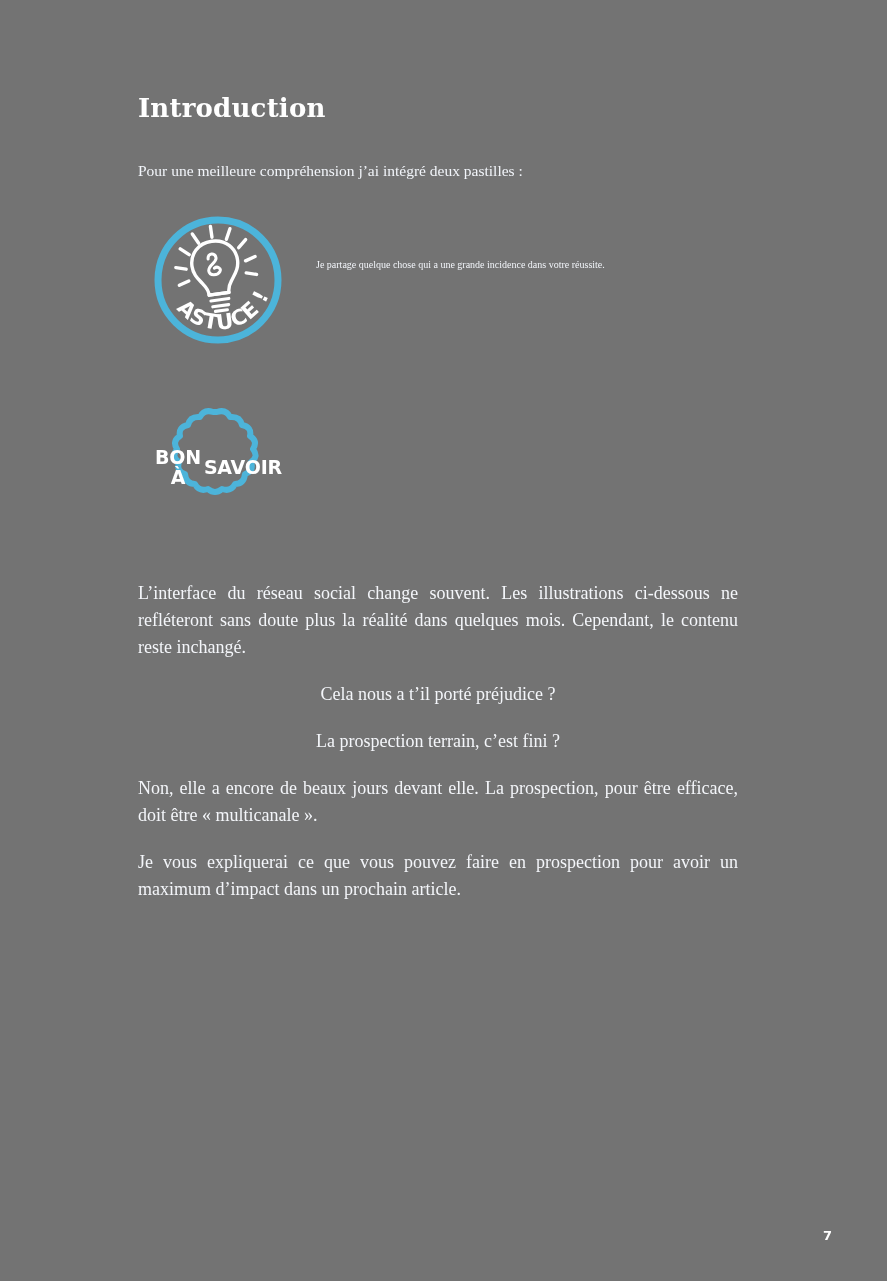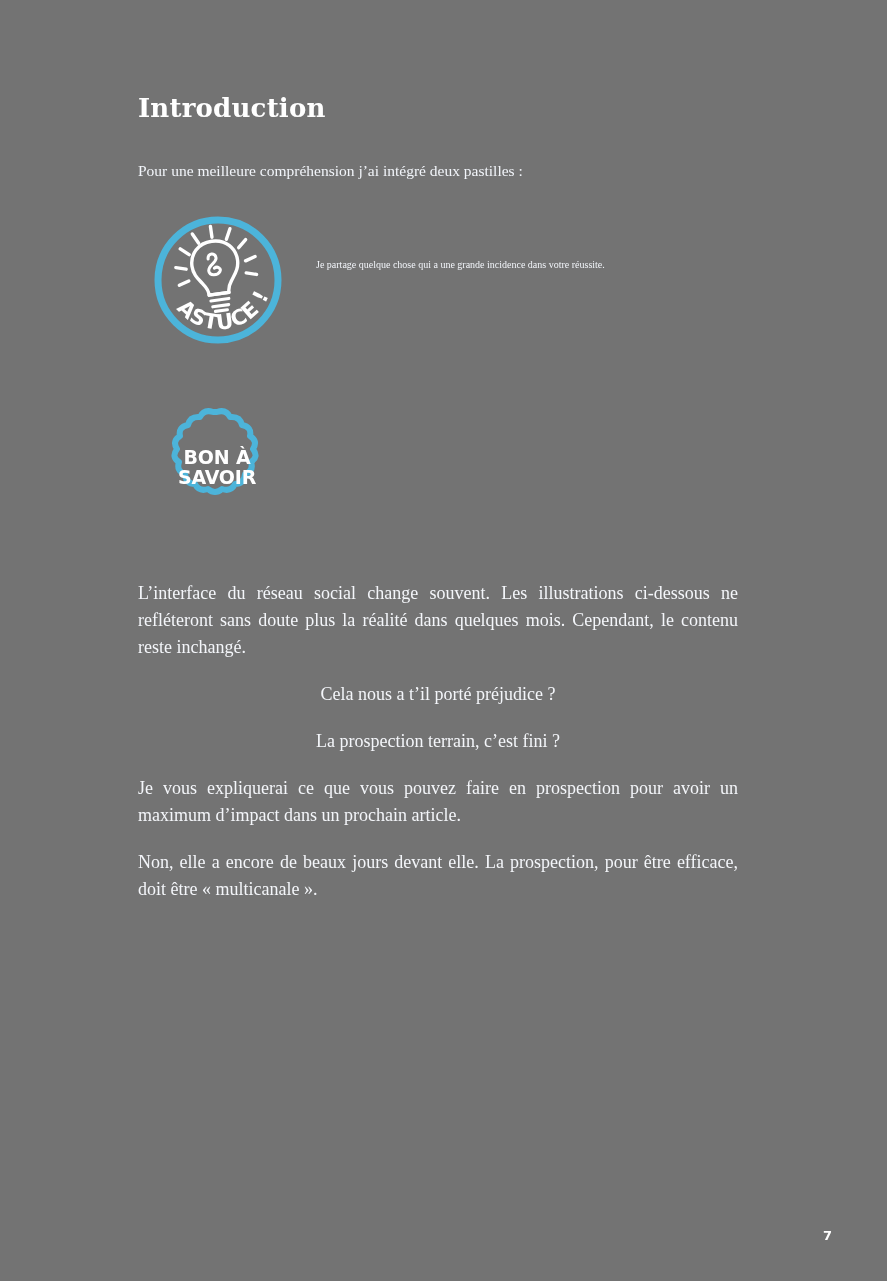--- a/index.html
+++ b/index.html
@@ -99,21 +99,21 @@
     height: 128px;
   }
   .bas-badge svg { display: block; }
   .bas-label {
     position: absolute;
     left: 0;
     top: 0;
     width: 130px;
     height: 128px;
     display: flex;
-    flex-direction: column;
+    flex-direction: row;
     align-items: center;
     justify-content: center;
     font-family: "DejaVu Sans", "Liberation Sans", sans-serif;
     font-weight: bold;
     font-size: 19px;
     line-height: 1.04;
     letter-spacing: -0.2px;
     color: #ffffff;
     text-align: center;
     pointer-events: none;
@@ -226,21 +226,21 @@
             <span>SAVOIR</span>
           </div>
         </div>
       </div>
     </div>
 
     <div class="body-block">
       <p class="body-p">L’interface du réseau social change souvent. Les illustrations ci-dessous ne refléteront sans doute plus la réalité dans quelques mois. Cependant, le contenu reste inchangé.</p>
       <p class="body-p tight">Cela nous a t’il porté préjudice ?</p>
       <p class="body-p tight">La prospection terrain, c’est fini ?</p>
+      <p class="body-p">Non, elle a encore de beaux jours devant elle. La prospection, pour être efficace, doit être « multicanale ».</p>
       <p class="body-p">Je vous expliquerai ce que vous pouvez faire en prospection pour avoir un maximum d’impact dans un prochain article.</p>
-      <p class="body-p">Non, elle a encore de beaux jours devant elle. La prospection, pour être efficace, doit être « multicanale ».</p>
     </div>
 
   </div>
 
   <div class="page-number">7</div>
 
 </div>
 
 </body></html>

